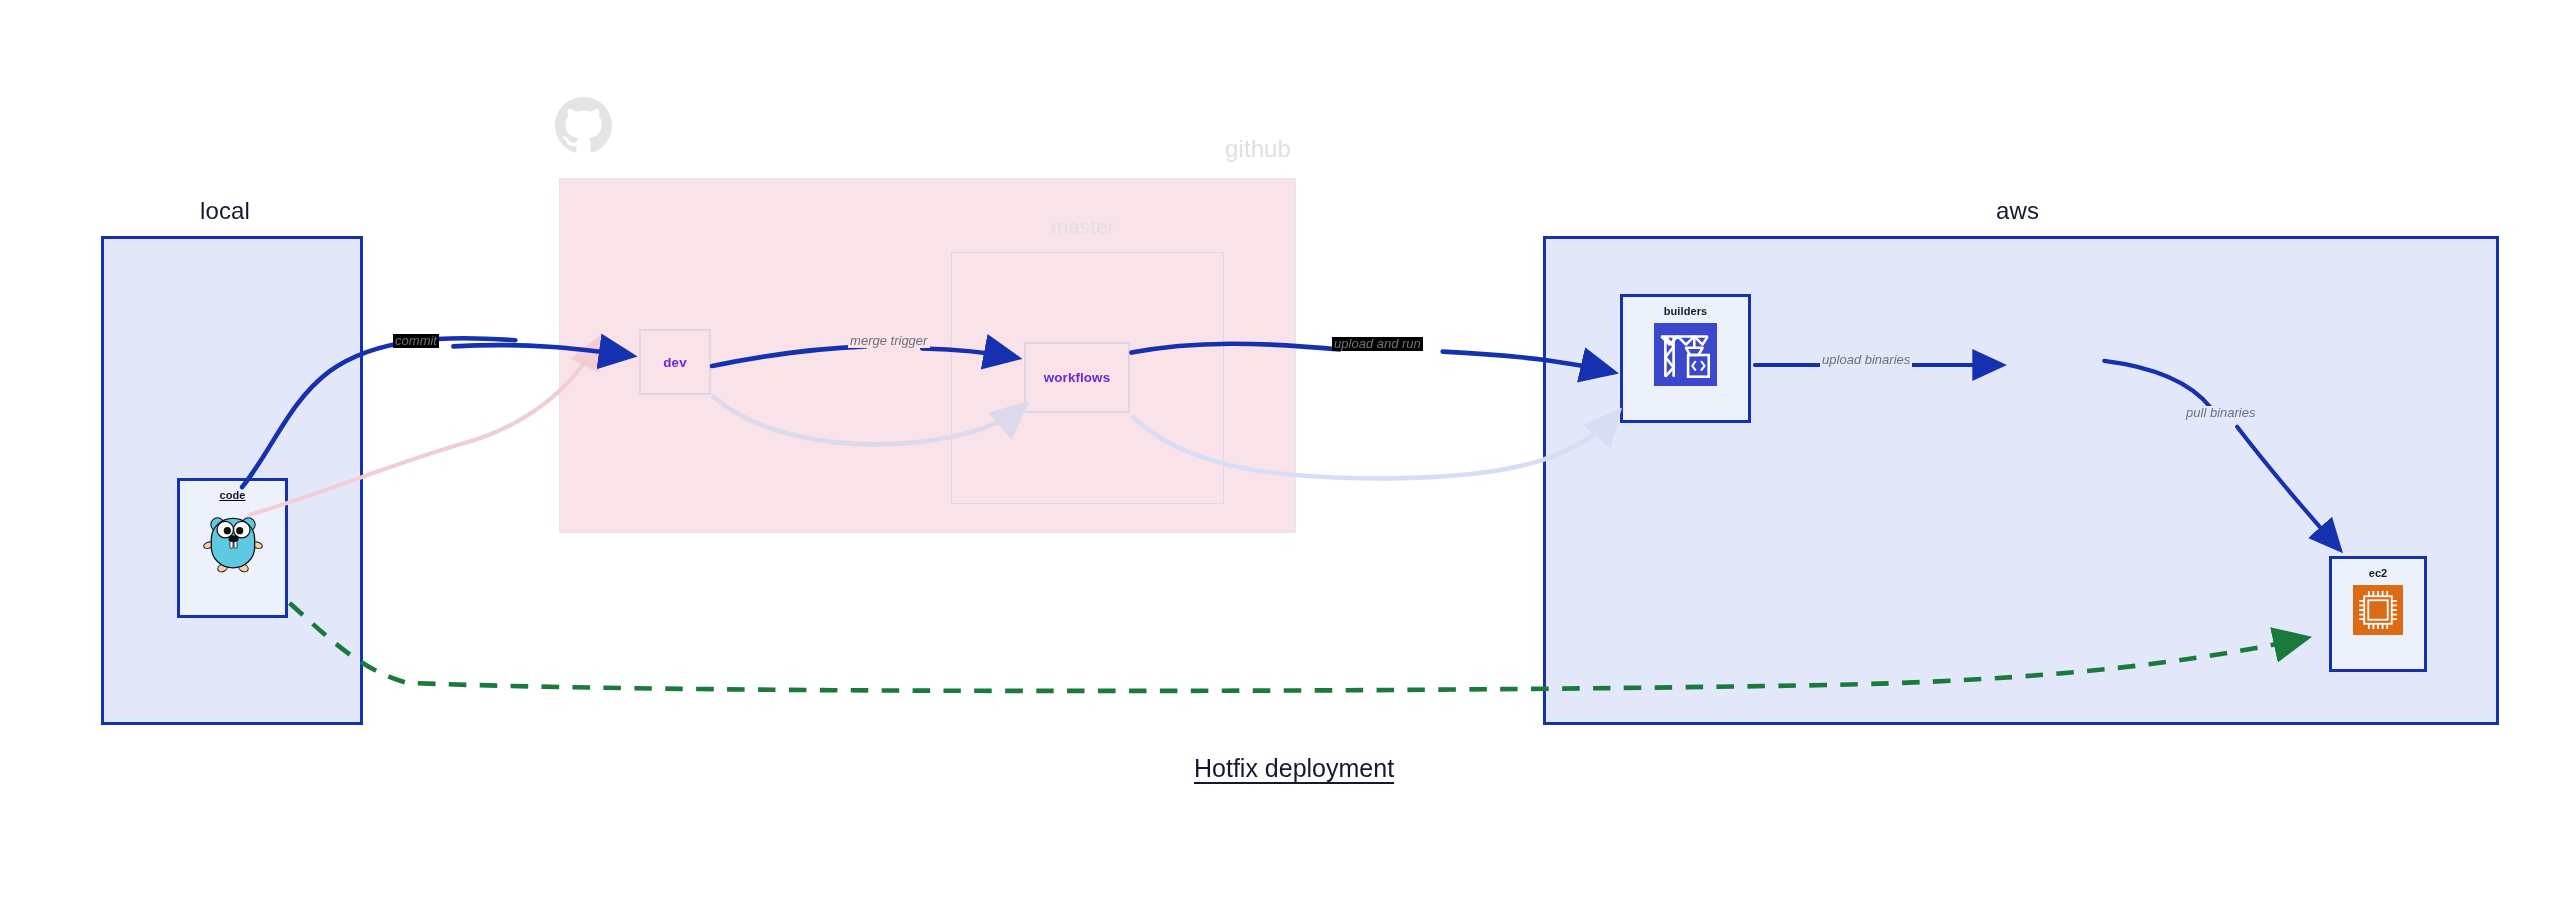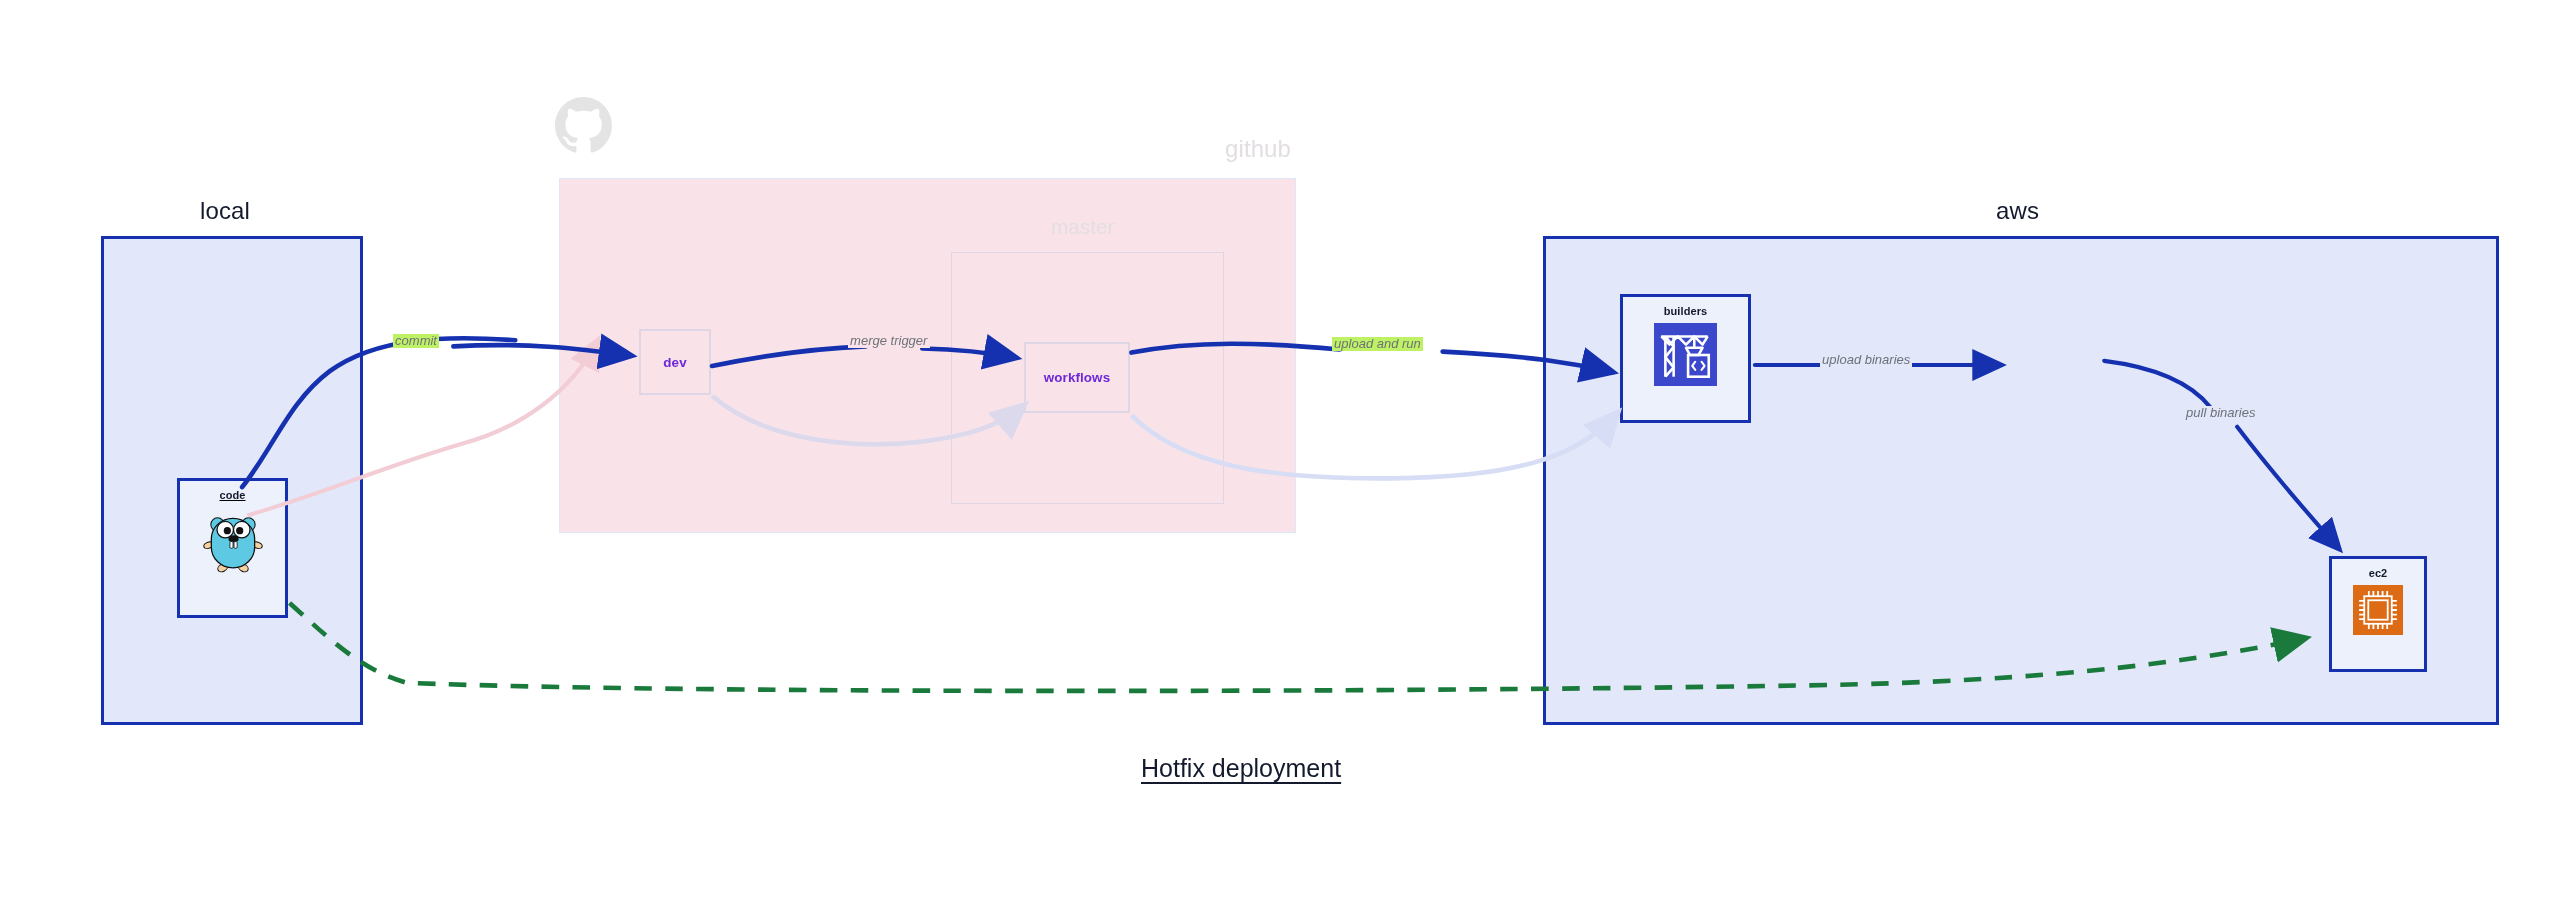--- a/index.html
+++ b/index.html
@@ -97,21 +97,21 @@
     font-weight: bold;
   }
 
   
   .edge-label {
     position: absolute;
     font-size: 13px;
     font-style: italic;
     color: #6E7179;
     white-space: nowrap;
-    background: #bef264;
+    background: #000000;
     padding: 0 2.1px;
     line-height: 1.1;
   }
   .edge-label.on-pink { background: #F9E3E8; margin-left: 28px; }
   .edge-label.on-blue { background: #E2E7F9; }
 
   
   .caption {
     position: absolute;
     font-size: 25px;
@@ -279,16 +279,16 @@
   <div class="edge-label" style="left:393px; top:334px;">commit</div>
 
   <div class="edge-label on-pink" style="left:820px; top:334px;">merge trigger</div>
 
   <div class="edge-label" style="left:1332px; top:337px;">upload and run</div>
 
   <div class="edge-label on-blue" style="left:1820px; top:353px;">upload binaries</div>
 
   <div class="edge-label on-blue" style="left:2184px; top:406px;">pull binaries</div>
 
-  <div class="caption" style="left:1141px; top:754px;">Hotfix deployment</div>
+  <div class="caption" style="left:1194px; top:754px;">Hotfix deployment</div>
 
 </div>
 
 
 </body></html>

